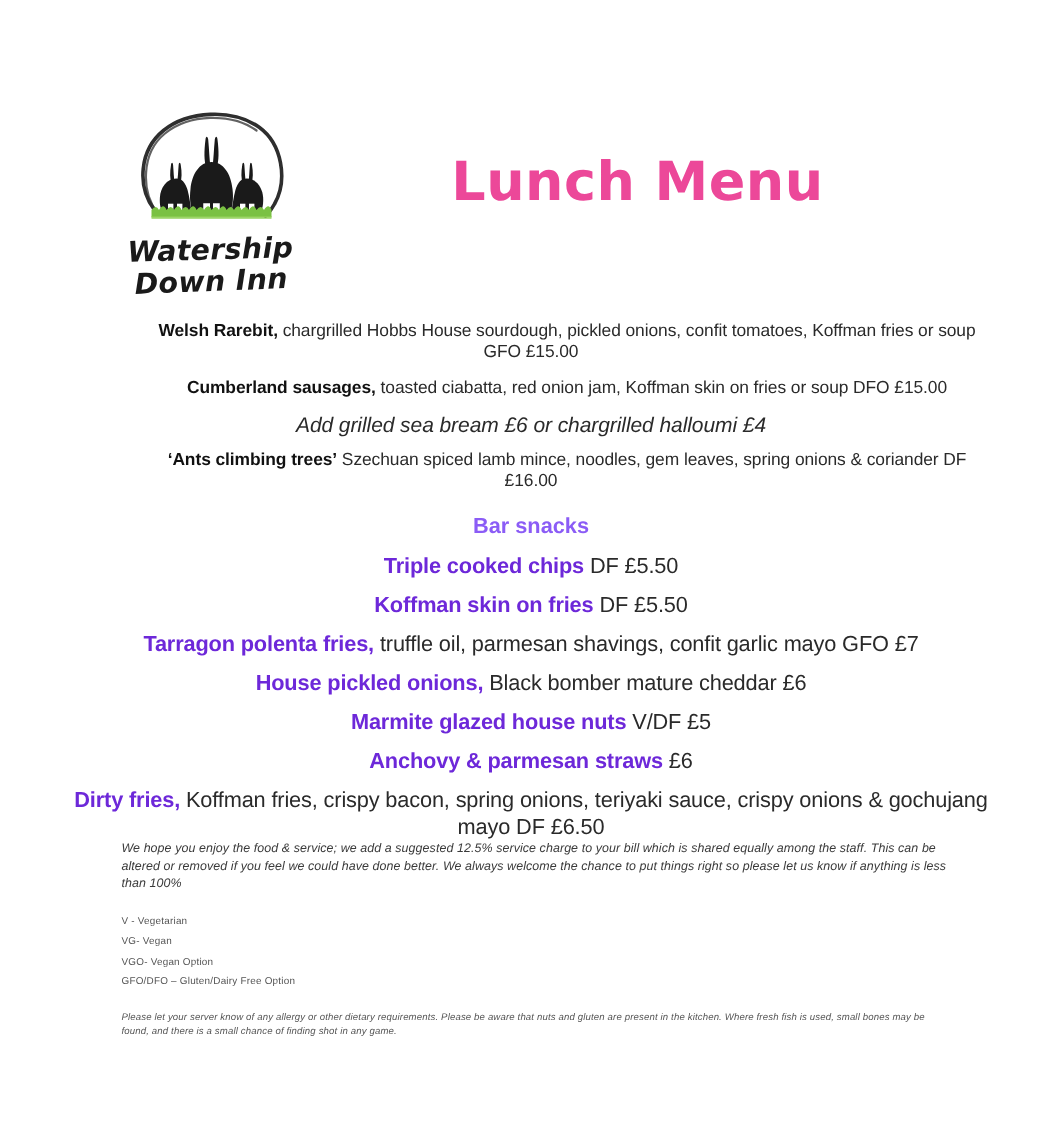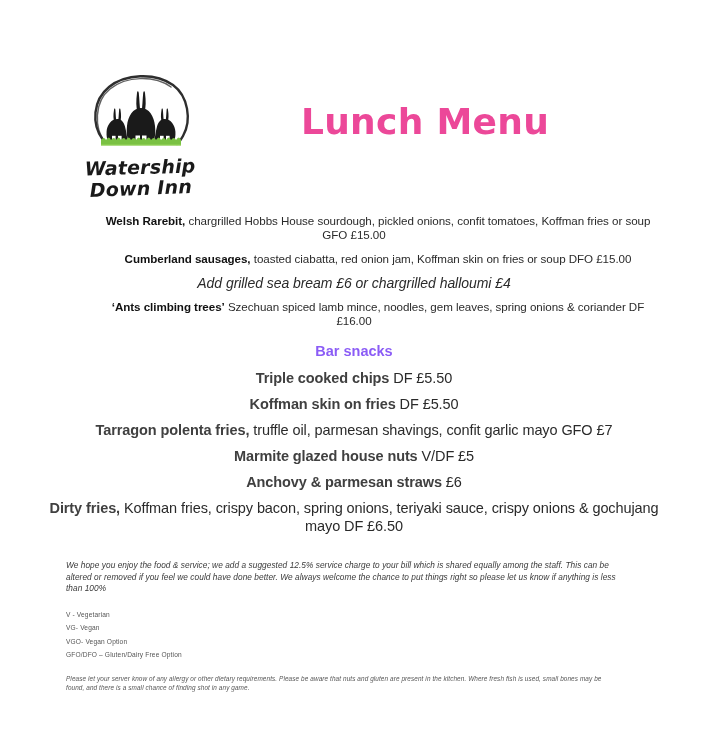--- a/index.html
+++ b/index.html
@@ -129,27 +129,27 @@
   }
   .snack {
     font-size: 14.5px;
     line-height: 18px;
     margin-bottom: 8px;
     color: #2a2a2a;
     letter-spacing: -0.1px;
   }
   .snack .nm {
     font-weight: bold;
-    color: #404040;
+    color: #6d28d9;
   }
 
   
   .fineprint {
     position: absolute;
-    left: 66px;
+    left: 81px;
     top: 560px;
     width: 552px;
   }
   .service-note {
     font-style: italic;
     font-size: 8.3px;
     line-height: 11.5px;
     color: #3a3a3a;
     text-align: left;
     letter-spacing: 0.05px;
@@ -257,20 +257,23 @@
     <div class="snack">
       <span class="nm">Triple cooked chips</span><span> DF £5.50</span>
     </div>
     <div class="snack">
       <span class="nm">Koffman skin on fries</span><span> DF £5.50</span>
     </div>
     <div class="snack">
       <span class="nm">Tarragon polenta fries,</span><span> truffle oil, parmesan shavings, confit garlic mayo GFO £7</span>
     </div>
     <div class="snack">
+      <span class="nm">House pickled onions,</span><span> Black bomber mature cheddar £6</span>
+    </div>
+    <div class="snack">
       <span class="nm">Marmite glazed house nuts</span><span> V/DF £5</span>
     </div>
     <div class="snack">
       <span class="nm">Anchovy &amp; parmesan straws</span><span> £6</span>
     </div>
     <div class="snack">
       <span class="nm">Dirty fries,</span><span> Koffman fries, crispy bacon, spring onions, teriyaki sauce, crispy onions &amp; gochujang mayo DF £6.50</span>
     </div>
 
   </div>

